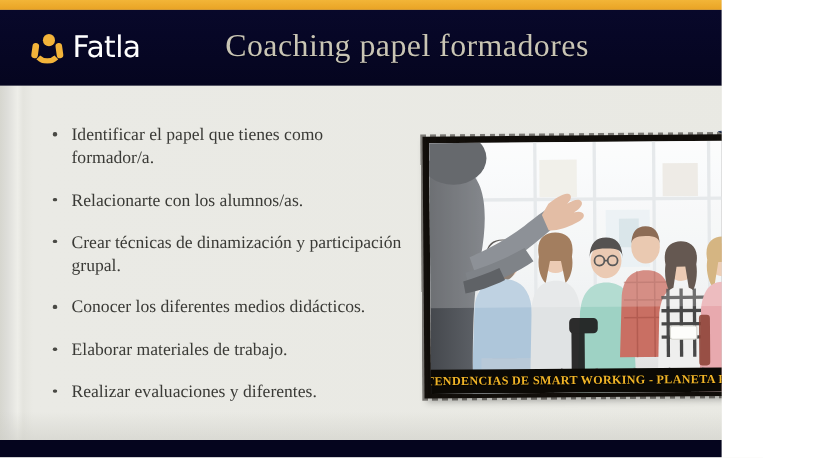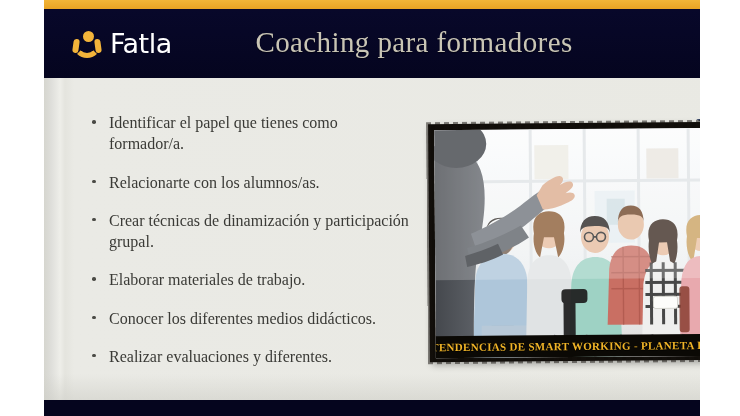--- a/index.html
+++ b/index.html
@@ -11,21 +11,20 @@
   body {
     font-family: "Liberation Serif", serif;
   }
 
   #slide {
     position: relative;
     width: 656px;
     height: 416px;
     overflow: hidden;
     background: #e9e9e4;
-    margin-left: 44px;
   }
 
   
   .gold-bar {
     position: absolute;
     left: 0; top: 0;
     width: 740px;
     height: 9px;
     background: #eeab2d;
     background: linear-gradient(180deg, #f2b538 0%, #e9a324 100%);
@@ -240,44 +239,44 @@
   <div class="header-band"></div>
 
   <div class="logo">
     <span class="logo-mark">
       <span class="dot"></span>
       <span class="smile"></span>
     </span>
     <span class="logo-text">Fatla</span>
   </div>
 
-  <div class="slide-title">Coaching para formadores</div>
+  <div class="slide-title">Coaching papel formadores</div>
 
   <div class="paper"></div>
 
   <div class="bullets">
     <div class="bullet-item">
       <span class="bullet-dot"></span>
       <span>Identificar el papel que tienes como formador/a.</span>
     </div>
     <div class="bullet-item">
       <span class="bullet-dot"></span>
       <span>Relacionarte con los alumnos/as.</span>
     </div>
     <div class="bullet-item">
       <span class="bullet-dot"></span>
       <span>Crear técnicas de dinamización y participación grupal.</span>
     </div>
     <div class="bullet-item">
       <span class="bullet-dot"></span>
+      <span>Conocer los diferentes medios didácticos.</span>
+    </div>
+    <div class="bullet-item">
+      <span class="bullet-dot"></span>
       <span>Elaborar materiales de trabajo.</span>
-    </div>
-    <div class="bullet-item">
-      <span class="bullet-dot"></span>
-      <span>Conocer los diferentes medios didácticos.</span>
     </div>
     <div class="bullet-item">
       <span class="bullet-dot"></span>
       <span>Realizar evaluaciones y diferentes.</span>
     </div>
   </div>
 
   <div class="stars">
     <svg viewBox="0 0 90 84" width="90" height="84" aria-hidden="true">
       <g transform="translate(30,6) rotate(8)">

